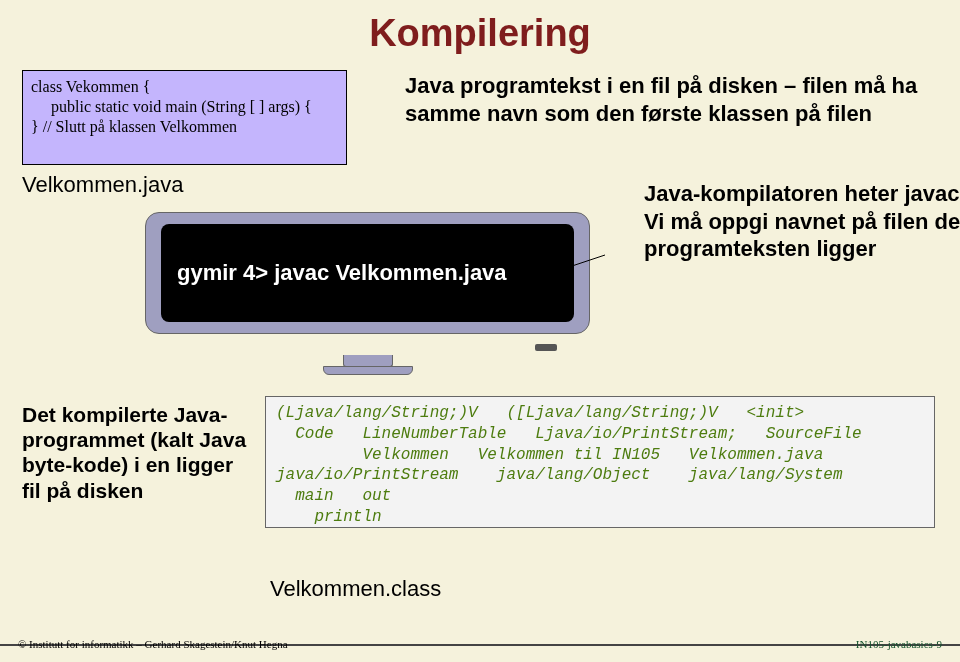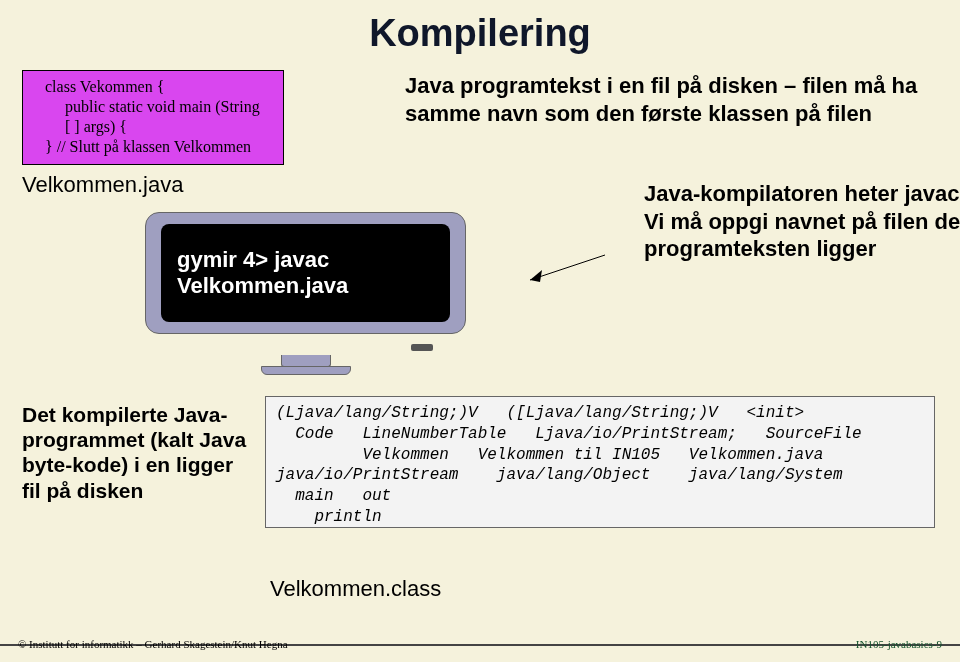--- a/index.html
+++ b/index.html
@@ -6,34 +6,34 @@
     body {
       width: 960px;
       height: 662px;
       background: #f5f2dc;
       font-family: Arial, sans-serif;
       position: relative;
       overflow: hidden;
     }
     .title {
       text-align: center;
-      color: #0f172a;
+      color: #7f1d1d;
       font-size: 38px;
       font-weight: bold;
       padding-top: 12px;
     }
     .code-box {
       position: absolute;
       top: 70px;
       left: 22px;
-      width: 262px;
+      width: 325px;
       height: 95px;
-      background: #d946ef;
+      background: #c4b5fd;
       border: 1px solid #000;
-      padding: 6px 22px;
+      padding: 6px 8px;
       font-family: "Times New Roman", serif;
       font-size: 16px;
       line-height: 1.25;
     }
     .code-line1 { }
     .code-line2 { padding-left: 20px; }
     .code-line3 { padding-left: 40px; }
     .code-line4 { }
     .filename-1 {
       position: absolute;
@@ -49,21 +49,21 @@
       width: 540px;
       font-family: Arial, sans-serif;
       font-size: 22px;
       font-weight: bold;
       line-height: 1.25;
     }
     .monitor {
       position: absolute;
       top: 212px;
       left: 145px;
-      width: 321px;
+      width: 445px;
       height: 142px;
     }
     .monitor-bezel {
       width: 100%;
       height: 122px;
       background: #9f9fc0;
       border-radius: 14px;
       border: 1px solid #666;
       padding: 11px 15px;
       position: relative;
@@ -143,21 +143,21 @@
       top: 396px;
       left: 265px;
       width: 670px;
       height: 132px;
       border: 1px solid #666;
       background: #f3f3f3;
       padding: 6px 10px;
       font-family: "Courier New", monospace;
       font-size: 16px;
       font-style: italic;
-      color: #000000;
+      color: #4d7c0f;
       line-height: 1.3;
       white-space: pre;
     }
     .filename-2 {
       position: absolute;
       top: 576px;
       left: 270px;
       font-family: Arial, sans-serif;
       font-size: 22px;
     }

